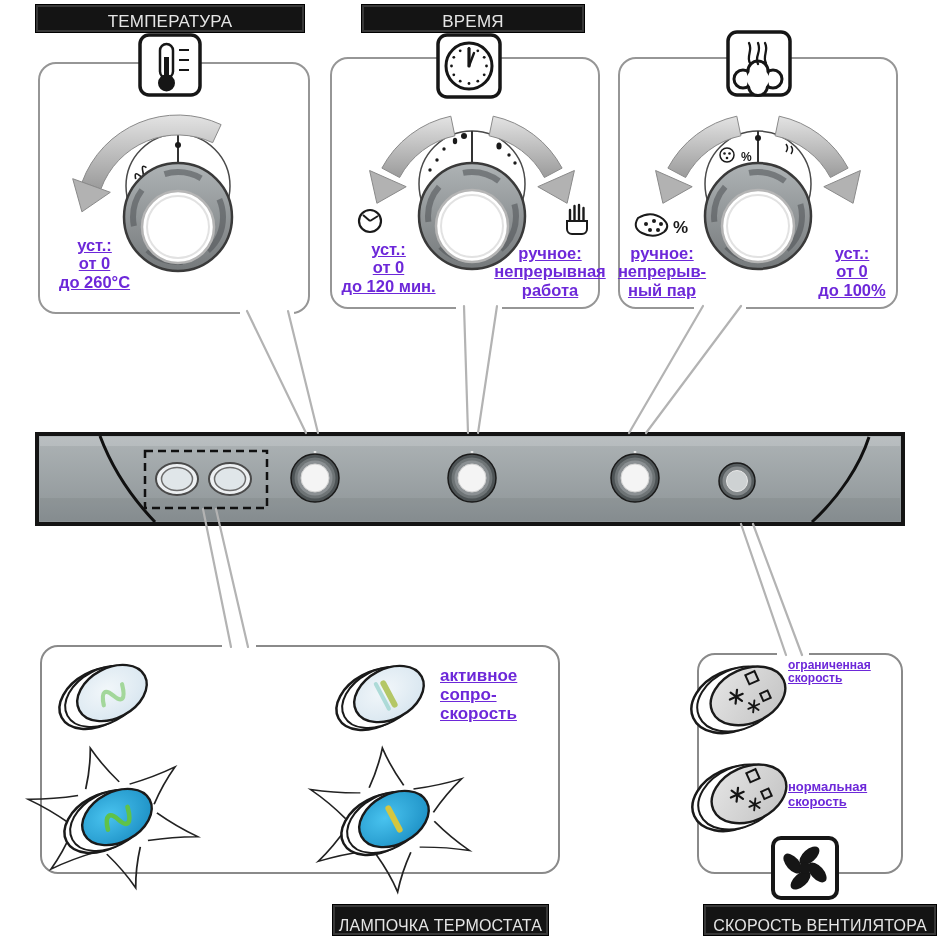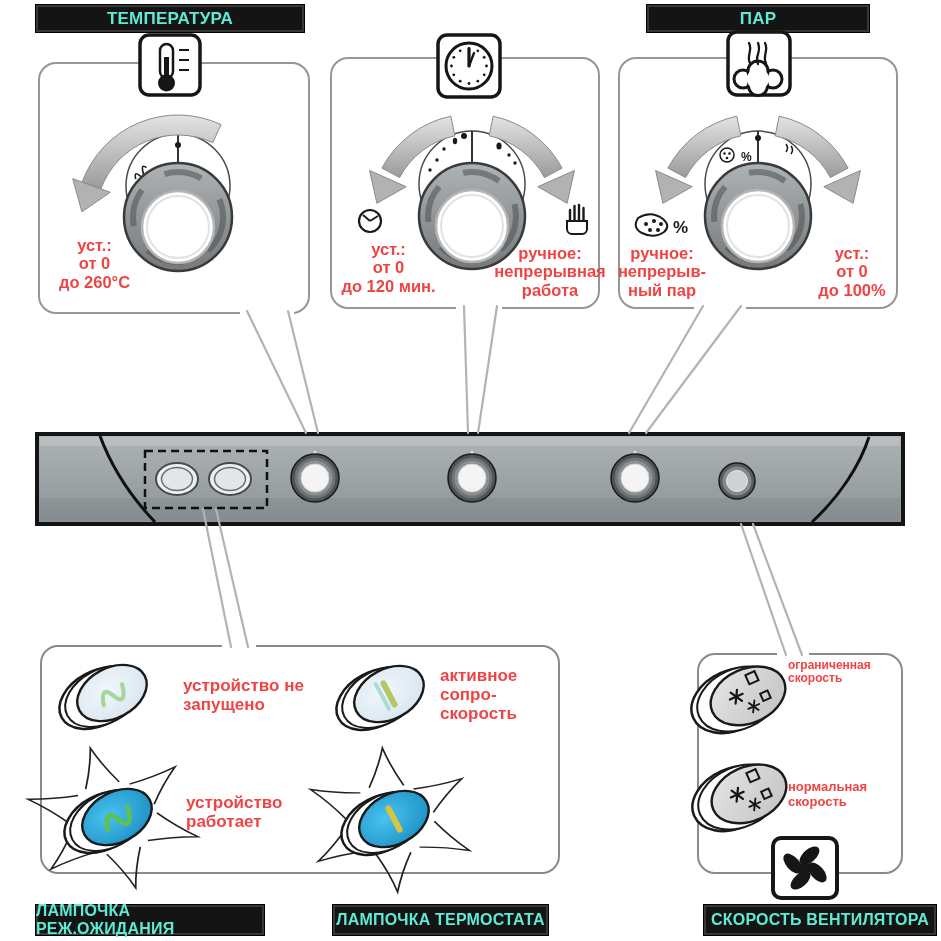--- a/index.html
+++ b/index.html
@@ -1,39 +1,39 @@
 <!DOCTYPE html>
 <html><head>
 <meta charset="utf-8">
 <style>
   html,body{margin:0;padding:0;background:#fff;}
   .canvas{position:relative;width:941px;height:941px;background:#fff;overflow:hidden;
           font-family:"Liberation Sans",sans-serif;}
-  .bar{position:absolute;height:27px;background:#141414;color:#5eead4;display:flex;
-       align-items:center;justify-content:center;font-weight:700;font-size:17px;
+  .bar{position:absolute;height:27px;background:#141414;color:#e5e5e5;display:flex;
+       align-items:flex-end;justify-content:center;font-weight:400;font-size:17px;
        letter-spacing:.2px;border:1px solid #000;box-shadow:inset 0 0 0 2px #383838;}
   .bar.bottom{height:30px;font-size:16px;}
   .box{position:absolute;background:#fff;border:2px solid #969696;border-radius:18px;}
   .box.dark{border-color:#8a8a8a;}
-  .lbl{position:absolute;font-weight:700;font-size:16.5px;line-height:1.12;color:#ef4444;
-       text-align:center;z-index:4;}
+  .lbl{position:absolute;font-weight:700;font-size:16.5px;line-height:1.12;color:#6d28d9;
+       text-align:center;z-index:4;text-decoration:underline;}
   .lbl.leftal{text-align:left;font-size:17px;}
   svg.art{position:absolute;left:0;top:0;z-index:3;pointer-events:none;}
   .notch{position:absolute;background:#fff;z-index:2;}
 </style>
 </head>
 <body>
 
 <div class="canvas">
 
   <div class="bar" style="left:35px;top:4px;width:268px">
     <span>ТЕМПЕРАТУРА</span>
     </div>
-  <div class="bar" style="left:646px;top:4px;width:222px">
-    <span>ПАР</span>
+  <div class="bar" style="left:361px;top:4px;width:222px">
+    <span>ВРЕМЯ</span>
     </div>
 
   <div class="box" style="left:38px;top:62px;width:268px;height:248px"></div>
   <div class="box" style="left:330px;top:57px;width:266px;height:248px"></div>
   <div class="box" style="left:618px;top:57px;width:276px;height:248px"></div>
   <div class="box dark" style="left:40px;top:645px;width:516px;height:225px"></div>
   <div class="box dark" style="left:697px;top:653px;width:202px;height:217px"></div>
 
   <div class="notch" style="left:240px;top:308px;width:54px;height:8px"></div>
   <div class="notch" style="left:456px;top:303px;width:46px;height:7px"></div>
@@ -374,45 +374,34 @@
     <div>ручное:</div>
     <div>непрерыв-</div>
     <div>ный пар</div>
   </div>
   <div class="lbl" style="left:802px;top:244px;width:100px">
     <div>уст.:</div>
     <div>от 0</div>
     <div>до 100%</div>
   </div>
 
-  <div class="lbl leftal" style="left:183px;top:676px;width:150px">
-    <div>устройство не</div>
-    <div>запущено</div>
-  </div>
-  <div class="lbl leftal" style="left:186px;top:793px;width:150px">
-    <div>устройство</div>
-    <div>работает</div>
-  </div>
   <div class="lbl leftal" style="left:440px;top:666px;width:120px">
     <div>активное</div>
     <div>сопро-</div>
     <div>скорость</div>
   </div>
   <div class="lbl leftal" style="left:788px;top:659px;width:112px;font-size:12px">
     <div>ограниченная</div>
     <div>скорость</div>
   </div>
   <div class="lbl leftal" style="left:788px;top:780px;width:112px;font-size:13px">
     <div>нормальная</div>
     <div>скорость</div>
   </div>
 
-  <div class="bar bottom" style="left:35px;top:904px;width:228px">
-    <span>ЛАМПОЧКА РЕЖ.ОЖИДАНИЯ</span>
-    </div>
   <div class="bar bottom" style="left:703px;top:904px;width:232px">
     <span>СКОРОСТЬ ВЕНТИЛЯТОРА</span>
     </div>
   <div class="bar bottom" style="left:332px;top:904px;width:215px">
     <span>ЛАМПОЧКА ТЕРМОСТАТА</span>
     </div>
 
 </div>
 
 </body></html>

